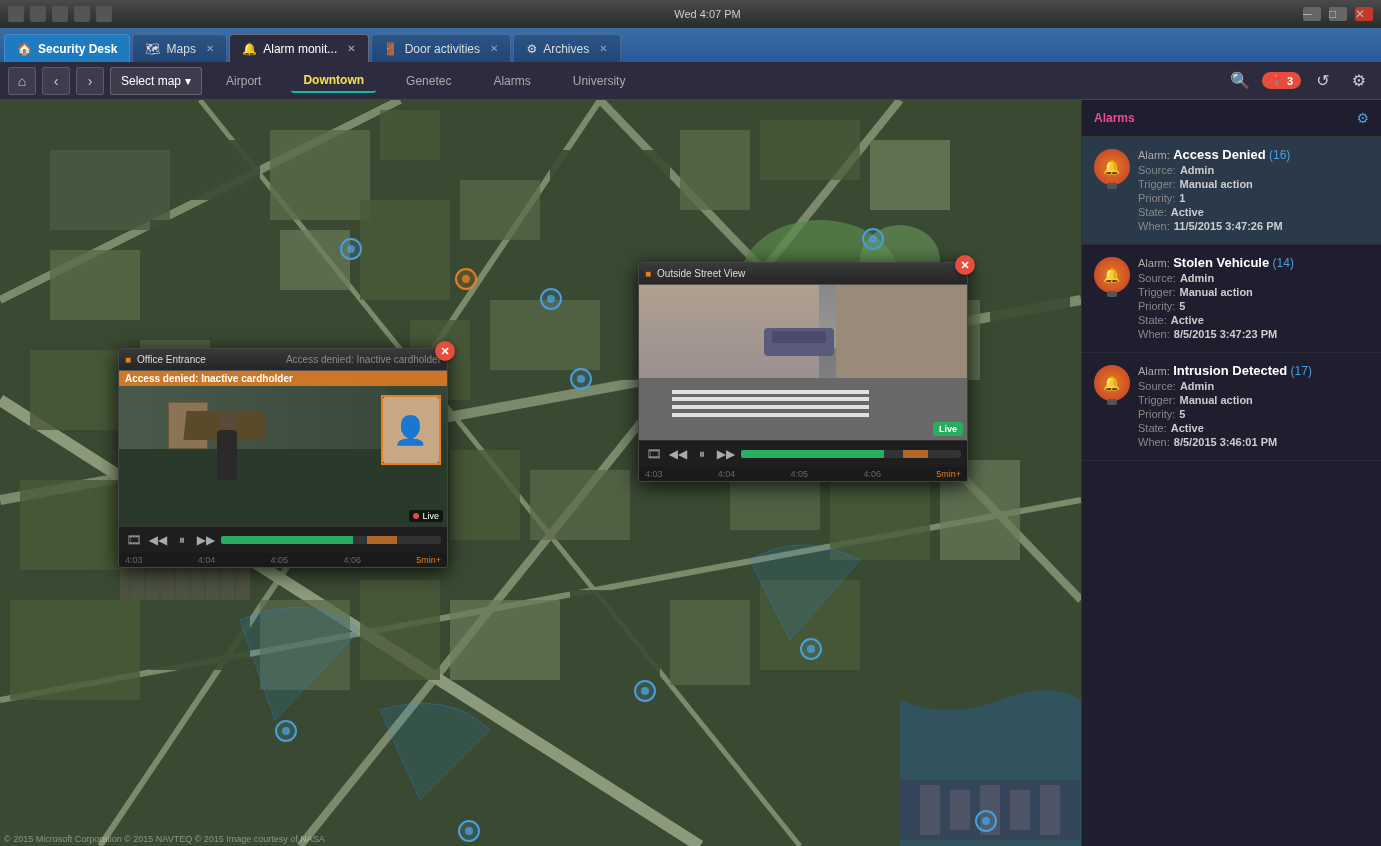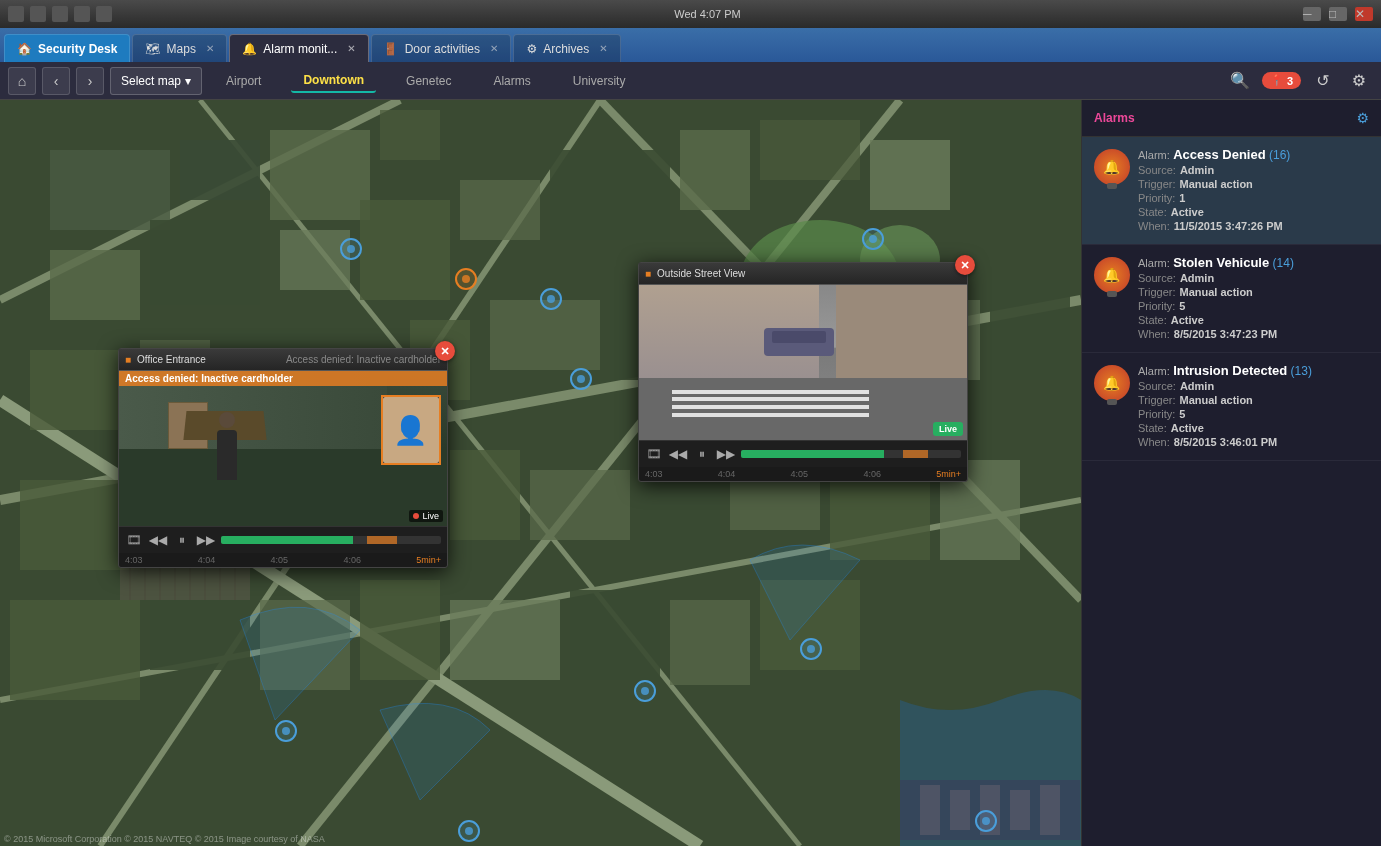--- a/index.html
+++ b/index.html
@@ -705,21 +705,21 @@
     </div>
 
     <div class="alarm-item">
       <div class="alarm-icon-wrap">
         <span style="font-size:14px;">🔔</span>
       </div>
       <div class="alarm-details">
         <div style="margin-bottom:2px;">
           <span style="font-size:11px;color:#aaa;">Alarm:</span>
           <span class="alarm-name">Intrusion Detected</span>
-          <span class="alarm-count">(13)</span>
+          <span class="alarm-count">(17)</span>
         </div>
         <div class="alarm-row">
           <span class="label">Source:</span>
           <span class="value">Admin</span>
         </div>
         <div class="alarm-row">
           <span class="label">Trigger:</span>
           <span class="value">Manual action</span>
         </div>
         <div class="alarm-row">

